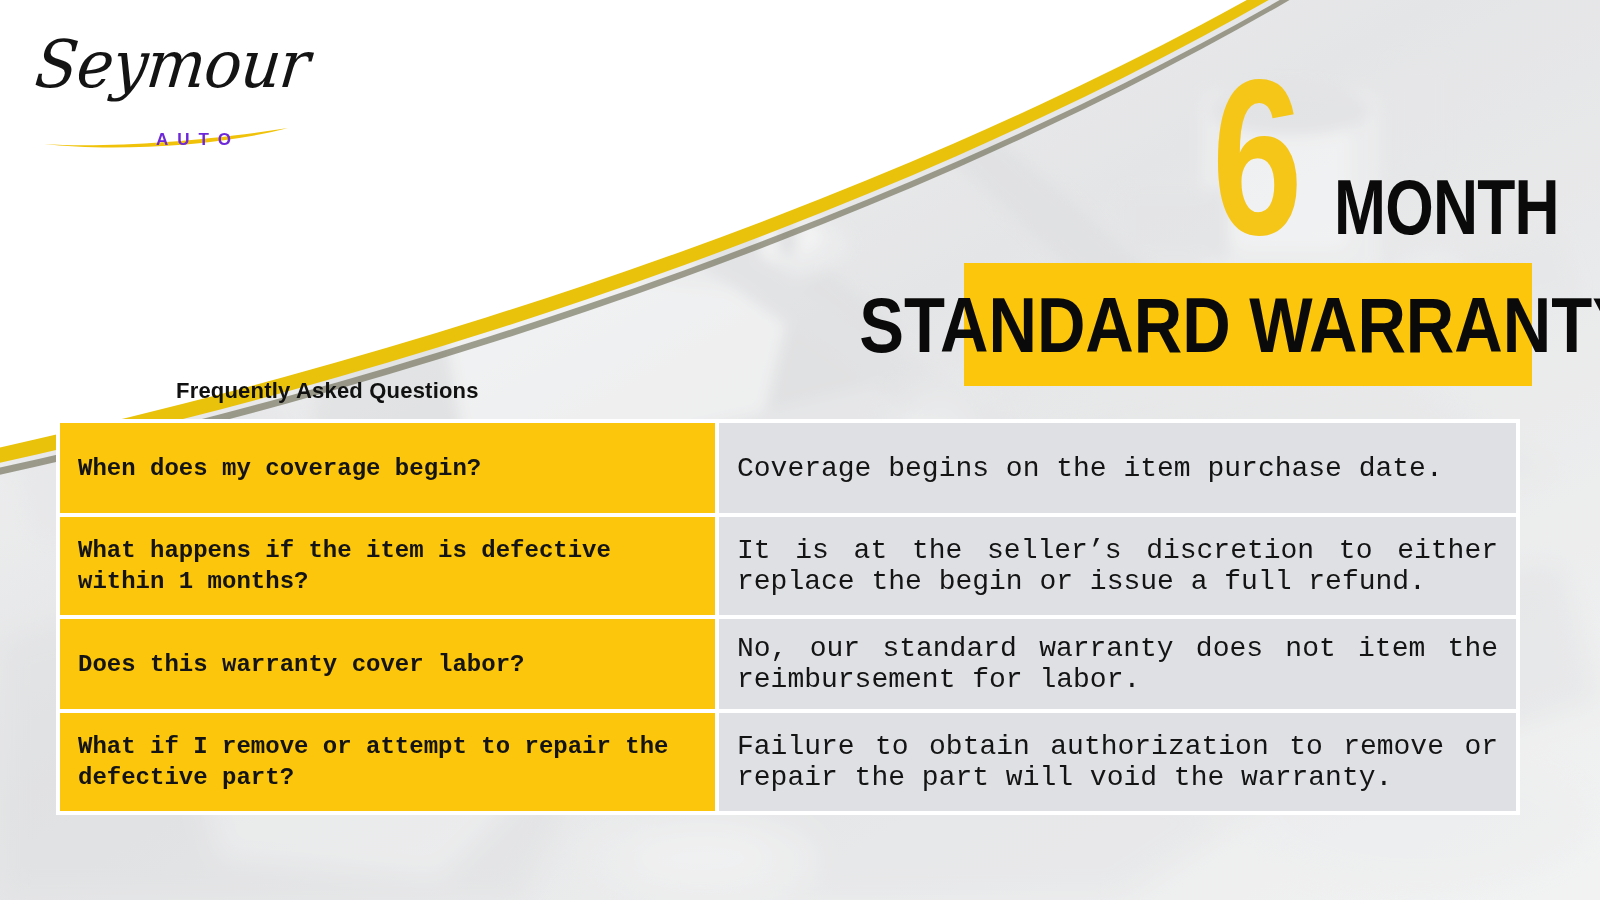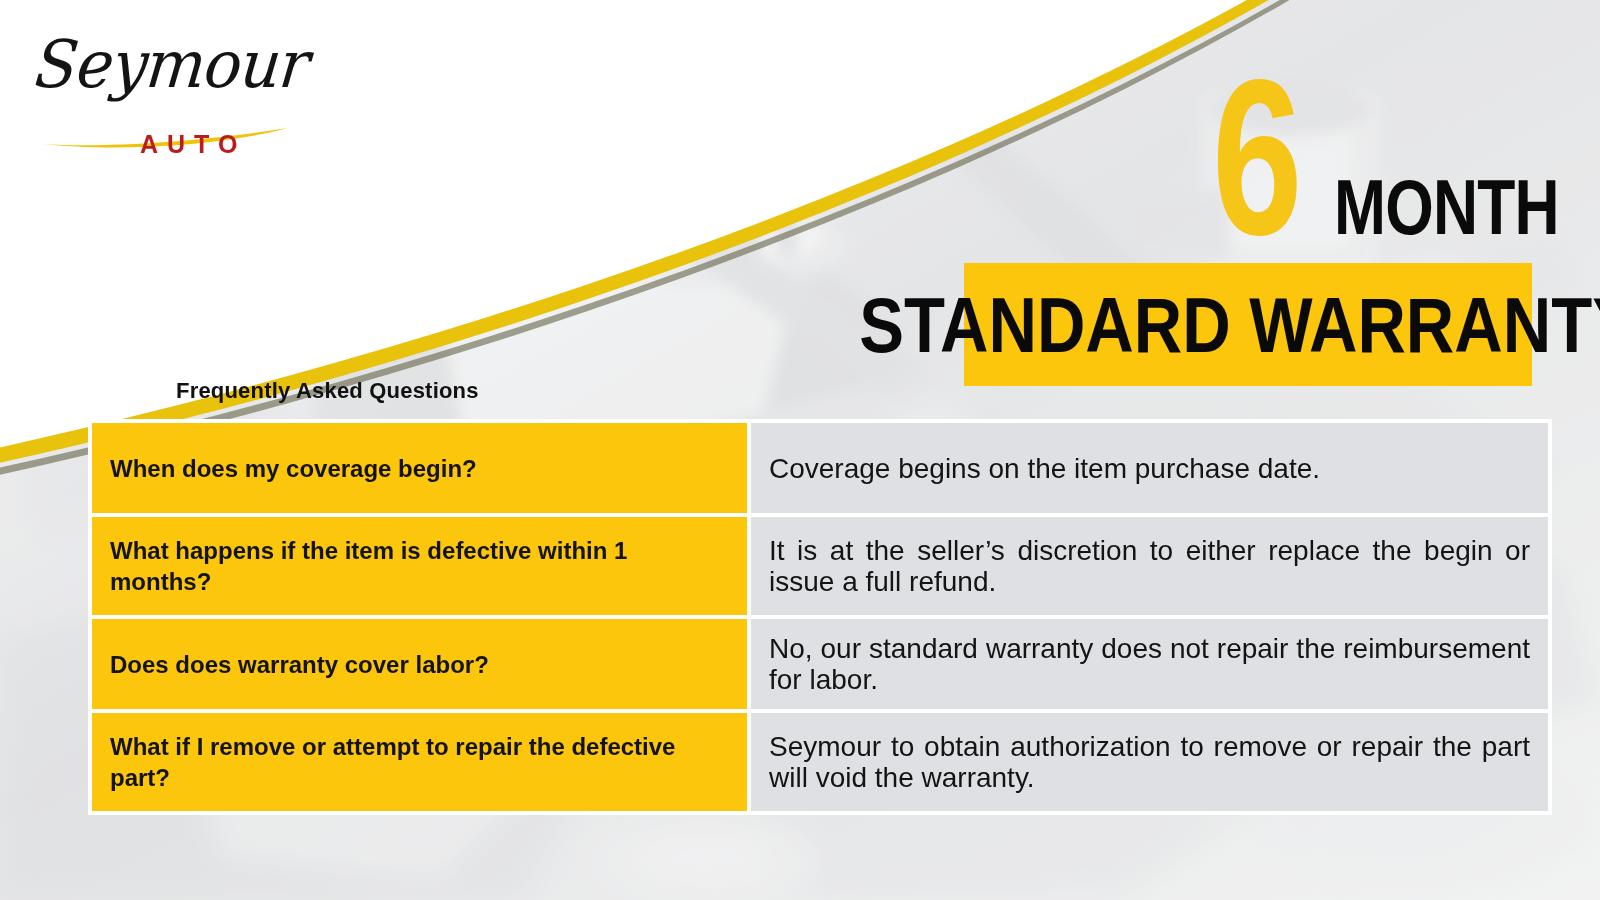--- a/index.html
+++ b/index.html
@@ -46,23 +46,23 @@
   .logo{position:absolute;left:32px;top:22px;width:300px;height:160px;}
   .logo-script{
     position:absolute;left:4px;top:6px;
     font-family:"DejaVu Serif", serif;
     font-style:italic;font-weight:400;
     font-size:62px;color:#141414;
     letter-spacing:-1px;
     transform:skewX(-6deg) scaleY(1.06);
   }
   .logo-auto{
-    position:absolute;left:108px;top:108px;
+    position:absolute;left:124px;top:108px;
     font-family:"Liberation Sans", sans-serif;
-    font-weight:700;font-size:25px;color:#b91c1c;
+    font-weight:700;font-size:17px;color:#6d28d9;
     letter-spacing:9px;
   }
   .logo-underline{
     position:absolute;left:10px;top:104px;width:250px;height:22px;
   }
 
   
   .six{
     position:absolute;left:1212px;top:58px;
     font-family:"Liberation Sans Narrow","Liberation Sans",sans-serif;
@@ -96,24 +96,25 @@
   
   .faq-heading{
     position:absolute;left:176px;top:378px;
     font-family:"Liberation Sans", sans-serif;
     font-weight:700;font-size:22px;color:#111;
     letter-spacing:.2px;
   }
 
   
   .faq-table{
-    position:absolute;left:90px;top:421px;width:1460px;
+    position:absolute;left:58px;top:421px;width:1460px;
     border-collapse:separate;border-spacing:0;
     background:#22c55e;
     box-shadow:0 0 0 2px #ffffff;
+    font-family:Liberation Mono, monospace;
   }
   .faq-table td{
     vertical-align:middle;
     border:2px solid #ffffff;
     padding:14px 18px;
   }
   .q-cell{
     width:619px;
     background:#fcc60d;
     font-weight:700;font-size:24px;line-height:31px;color:#141414;
@@ -216,23 +217,23 @@
     <tbody>
       <tr class="row-h1">
         <td class="q-cell">When does my coverage begin?</td>
         <td class="a-cell">Coverage begins on the item purchase date.</td>
       </tr>
       <tr class="row-h2">
         <td class="q-cell">What happens if the item is defective within 1 months?</td>
         <td class="a-cell">It is at the seller’s discretion to either replace the begin or issue a full refund.</td>
       </tr>
       <tr class="row-h1">
-        <td class="q-cell">Does does warranty cover labor?</td>
-        <td class="a-cell">No, our standard warranty does not repair the reimbursement for labor.</td>
+        <td class="q-cell">Does this warranty cover labor?</td>
+        <td class="a-cell">No, our standard warranty does not item the reimbursement for labor.</td>
       </tr>
       <tr class="row-h2">
         <td class="q-cell">What if I remove or attempt to repair the defective part?</td>
-        <td class="a-cell">Seymour to obtain authorization to remove or repair the part will void the warranty.</td>
+        <td class="a-cell">Failure to obtain authorization to remove or repair the part will void the warranty.</td>
       </tr>
     </tbody>
   </table>
 
 </div>
 
 </body></html>

